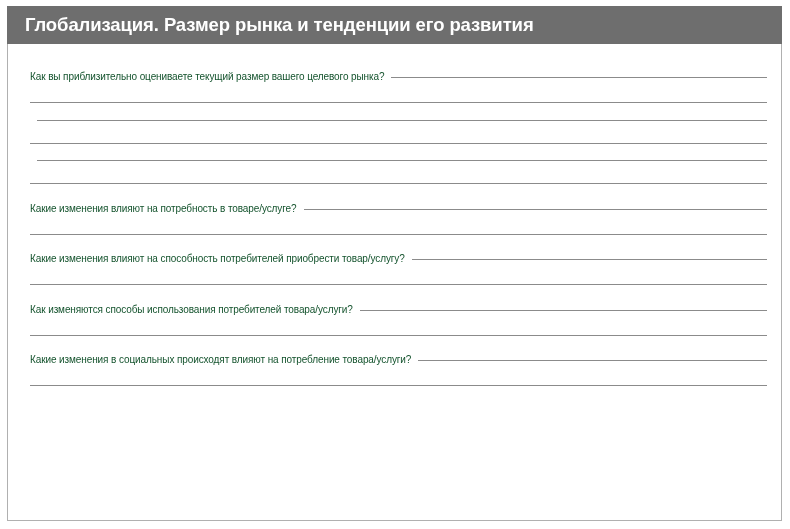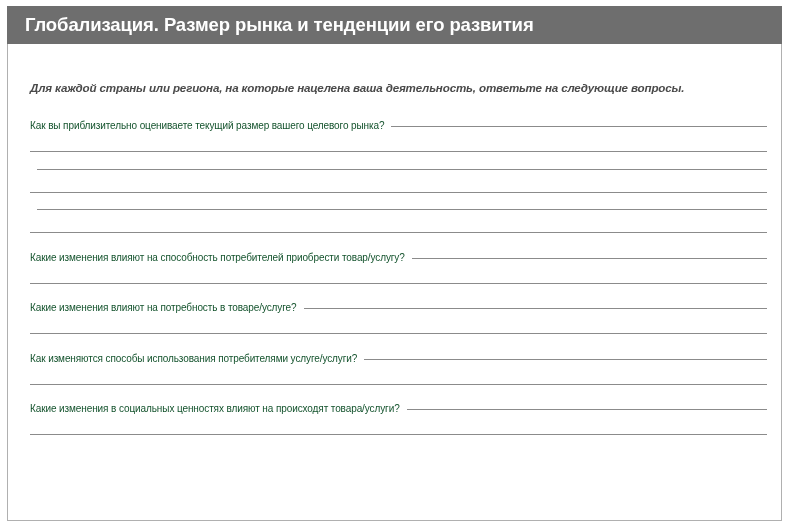--- a/index.html
+++ b/index.html
@@ -122,21 +122,20 @@
 
 <div class="worksheet">
   <div class="frame">
 
     <div class="title-bar">
       <div class="title-text">Глобализация. Размер рынка и тенденции его развития</div>
     </div>
 
     <div class="body-area">
 
-      <div class="instruction">Для каждой страны или региона, на которые нацелена ваша деятельность, ответьте на следующие вопросы.</div>
 
       <div class="questions">
 
         <div class="q-block">
           <div class="q-row">
             <span class="q-text">Как вы приблизительно оцениваете текущий размер вашего целевого рынка?</span>
             <span class="q-rule"></span>
           </div>
           <div class="q-rule-full"></div>
         </div>
@@ -150,45 +149,45 @@
 
         <div class="q-block">
           <div class="q-row">
             <span class="q-rule"></span>
           </div>
           <div class="q-rule-full"></div>
         </div>
 
         <div class="q-block">
           <div class="q-row">
+            <span class="q-text">Какие изменения влияют на потребность в товаре/услуге?</span>
+            <span class="q-rule"></span>
+          </div>
+          <div class="q-rule-full"></div>
+        </div>
+
+        <div class="q-block">
+          <div class="q-row">
             <span class="q-text">Какие изменения влияют на способность потребителей приобрести товар/услугу?</span>
             <span class="q-rule"></span>
           </div>
           <div class="q-rule-full"></div>
         </div>
 
         <div class="q-block">
           <div class="q-row">
-            <span class="q-text">Какие изменения влияют на потребность в товаре/услуге?</span>
+            <span class="q-text">Как изменяются способы использования потребителей товара/услуги?</span>
             <span class="q-rule"></span>
           </div>
           <div class="q-rule-full"></div>
         </div>
 
         <div class="q-block">
           <div class="q-row">
-            <span class="q-text">Как изменяются способы использования потребителями услуге/услуги?</span>
-            <span class="q-rule"></span>
-          </div>
-          <div class="q-rule-full"></div>
-        </div>
-
-        <div class="q-block">
-          <div class="q-row">
-            <span class="q-text">Какие изменения в социальных ценностях влияют на происходят товара/услуги?</span>
+            <span class="q-text">Какие изменения в социальных происходят влияют на потребление товара/услуги?</span>
             <span class="q-rule"></span>
           </div>
           <div class="q-rule-full"></div>
         </div>
 
       </div>
     </div>
   </div>
 </div>
 

